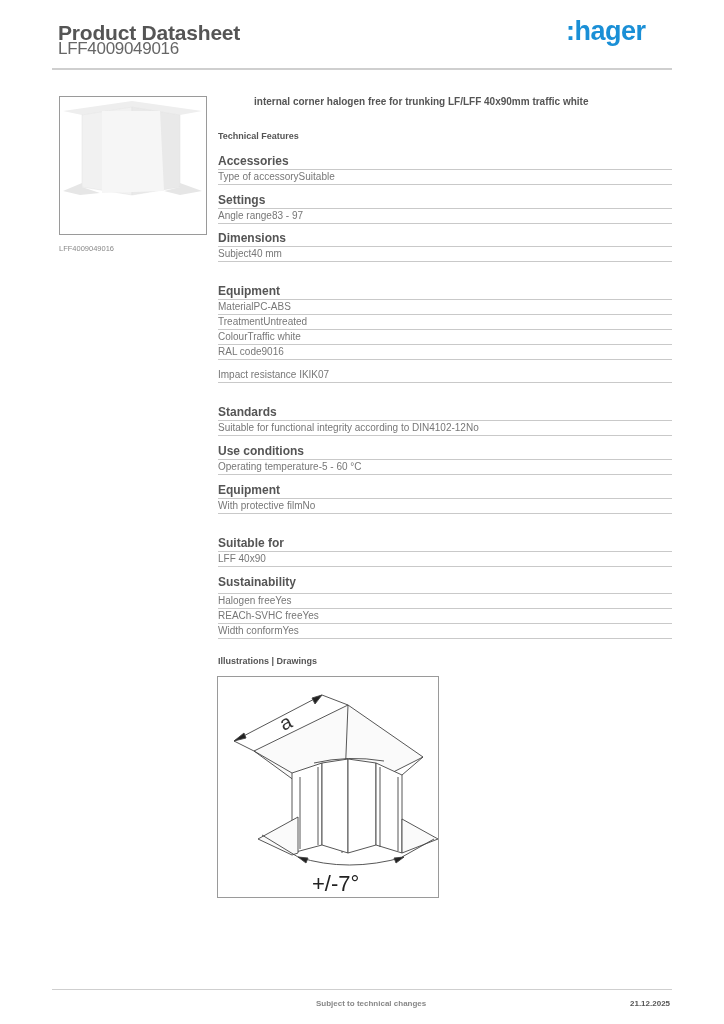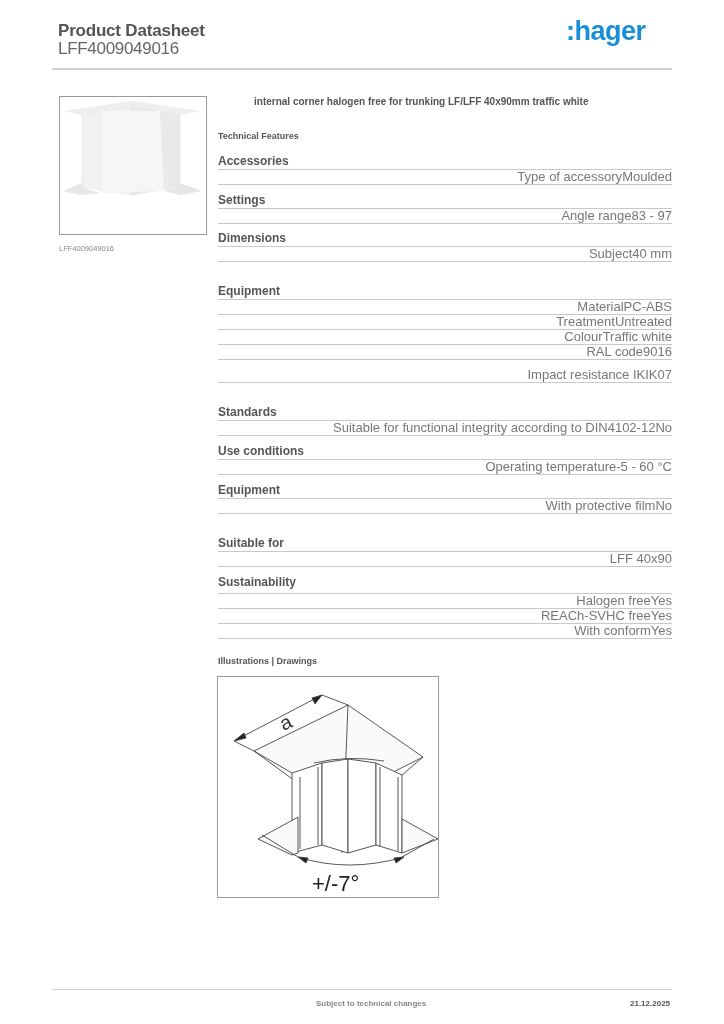--- a/index.html
+++ b/index.html
@@ -1,28 +1,28 @@
 <!DOCTYPE html>
 <html><head>
 <meta charset="utf-8">
 <style>
   html, body { margin: 0; padding: 0; background: #ffffff; }
   body { width: 724px; height: 1024px; position: relative; overflow: hidden;
          font-family: "Liberation Sans", sans-serif; color: #555; }
-  .hdr-title { position: absolute; left: 58px; top: 21px; font-size: 17px; font-weight: bold; color: #555; letter-spacing: -0.2px; }
+  .hdr-title { position: absolute; left: 58px; top: 21px; font-size: 21px; font-weight: bold; color: #555; letter-spacing: -0.2px; }
   .hdr-code { position: absolute; left: 58px; top: 39px; font-size: 17px; color: #666; letter-spacing: -0.3px; }
   .logo { position: absolute; left: 566px; top: 16px; font-size: 27px; font-weight: bold; color: #1a8fd6; letter-spacing: -0.5px; }
   .hdr-rule { position: absolute; left: 52px; top: 68px; width: 620px; height: 2px; background: #cfcfcf; }
   .prod-img { position: absolute; left: 59px; top: 96px; width: 148px; height: 139px; border: 1px solid #9a9a9a; box-sizing: border-box; background: #fff; }
   .prod-caption { position: absolute; left: 59px; top: 244px; font-size: 7.5px; color: #888; }
   .desc { position: absolute; left: 218px; top: 96px; font-size: 10px; font-weight: bold; color: #555; padding-left: 36px; }
   .techfeat { position: absolute; left: 218px; top: 131px; font-size: 9px; font-weight: bold; color: #555; }
   .section { position: absolute; left: 218px; width: 454px; }
   .sec-head { font-size: 12px; font-weight: bold; color: #555; height: 14px; line-height: 13px; border-bottom: 1px solid #c9c9c9; }
-  .row { display: flex; justify-content: flex-end; font-size: 13px; color: #777; height: 14px; line-height: 14px; border-bottom: 1px solid #c9c9c9; }
+  .row { display: flex; justify-content: flex-start; font-size: 10px; color: #777; height: 14px; line-height: 14px; border-bottom: 1px solid #c9c9c9; }
   .row .v { text-align: right; }
   .illus { position: absolute; left: 217px; top: 676px; width: 222px; height: 222px; border: 1px solid #9a9a9a; box-sizing: border-box; background: #fff; }
   .ill-title { position: absolute; left: 218px; top: 656px; font-size: 9px; font-weight: bold; color: #555; }
   .ftr-rule { position: absolute; left: 52px; top: 989px; width: 620px; height: 1px; background: #cfcfcf; }
   .ftr-note { position: absolute; left: 316px; top: 999px; font-size: 8px; color: #888; font-weight: bold; }
   .ftr-date { position: absolute; left: 630px; top: 999px; font-size: 8px; font-weight: bold; color: #555; }
 </style>
 </head>
 <body>
 
@@ -43,21 +43,21 @@
 </div>
 <div class="prod-caption">LFF4009049016</div>
 
 <div class="desc">internal corner halogen free for trunking LF/LFF 40x90mm traffic white</div>
 <div class="techfeat">Technical Features</div>
 
 <div class="section" style="top:155px">
   <div class="sec-head">Accessories</div>
   <div class="row">
       <span>Type of accessory</span>
-      <span class="v">Moulded</span>
+      <span class="v">Suitable</span>
     </div>
 </div>
 
 <div class="section" style="top:194px">
   <div class="sec-head">Settings</div>
   <div class="row">
       <span>Angle range</span>
       <span class="v">83 - 97</span>
     </div>
 </div>
@@ -132,21 +132,21 @@
   <div class="sec-head" style="height:17px">Sustainability</div>
   <div class="row">
       <span>Halogen free</span>
       <span class="v">Yes</span>
     </div>
   <div class="row">
       <span>REACh-SVHC free</span>
       <span class="v">Yes</span>
     </div>
   <div class="row">
-      <span>With conform</span>
+      <span>Width conform</span>
       <span class="v">Yes</span>
     </div>
 </div>
 
 <div class="ill-title">Illustrations | Drawings</div>
 
 <div class="illus">
   <svg width="220" height="220" viewBox="0 0 220 220" fill="none" stroke="#444" stroke-width="0.9">
 
     <polygon points="36,74 130,28 205,80 110,128" fill="#fafafa"></polygon>

